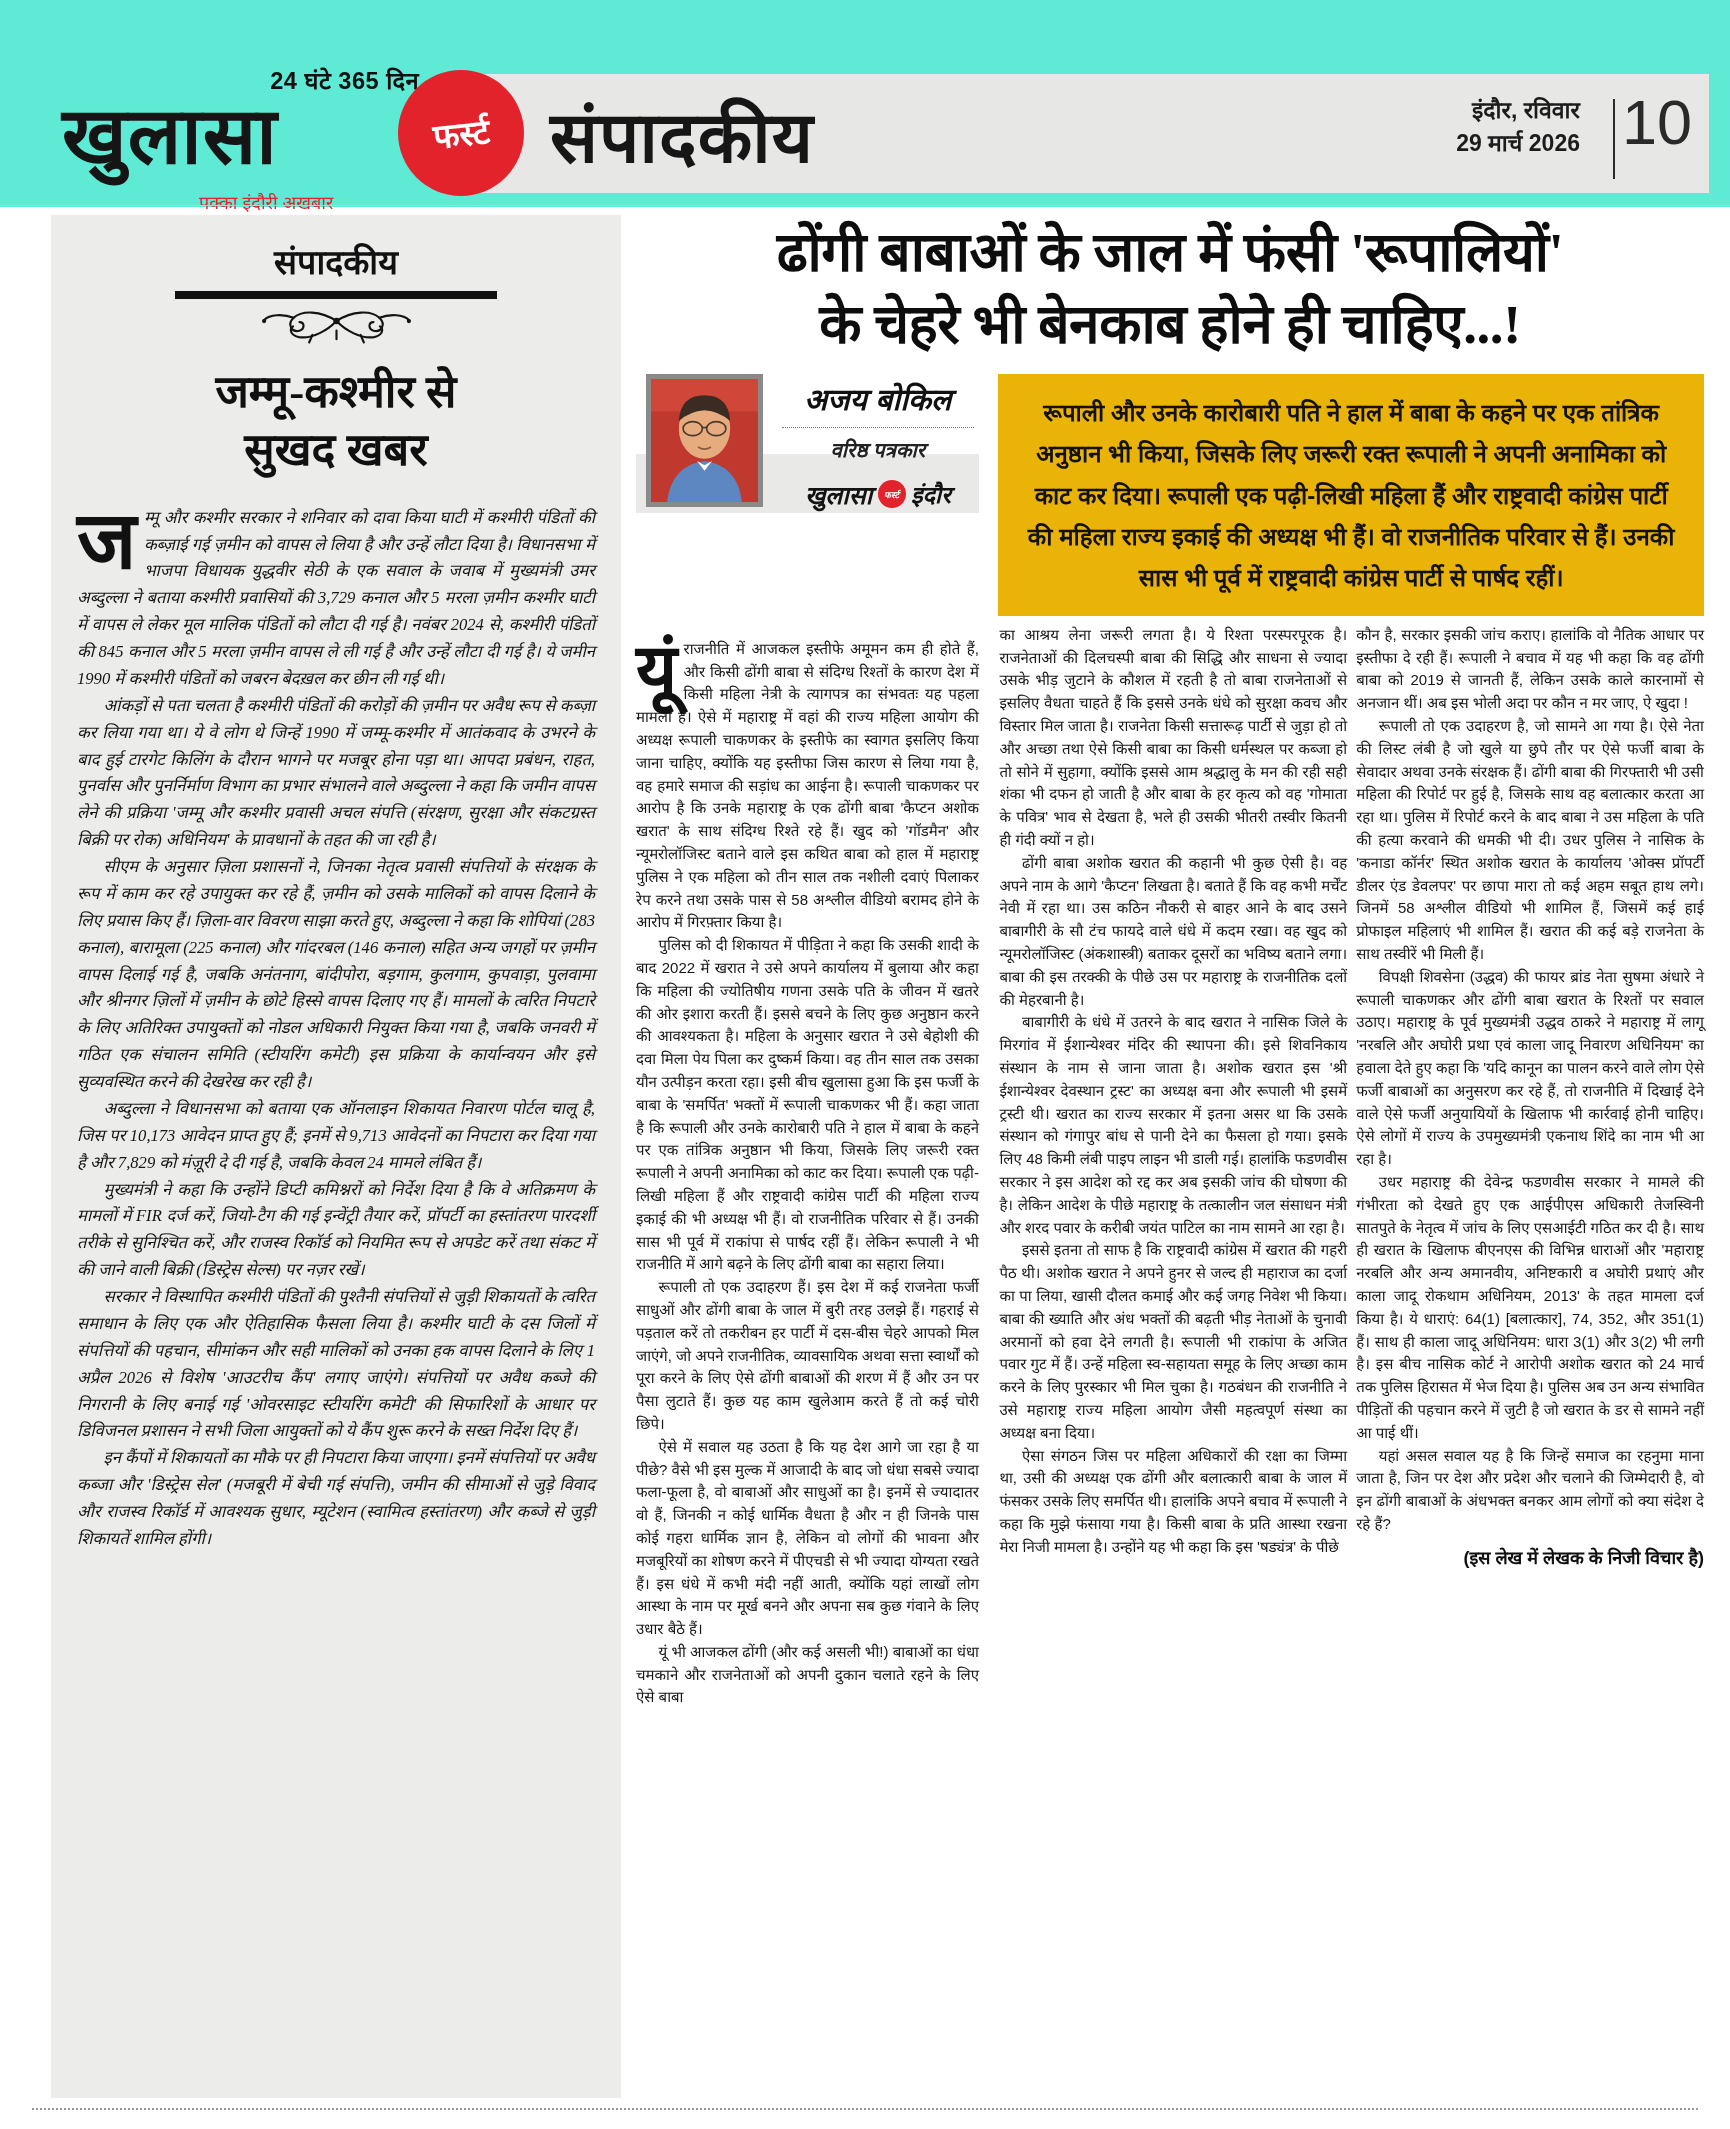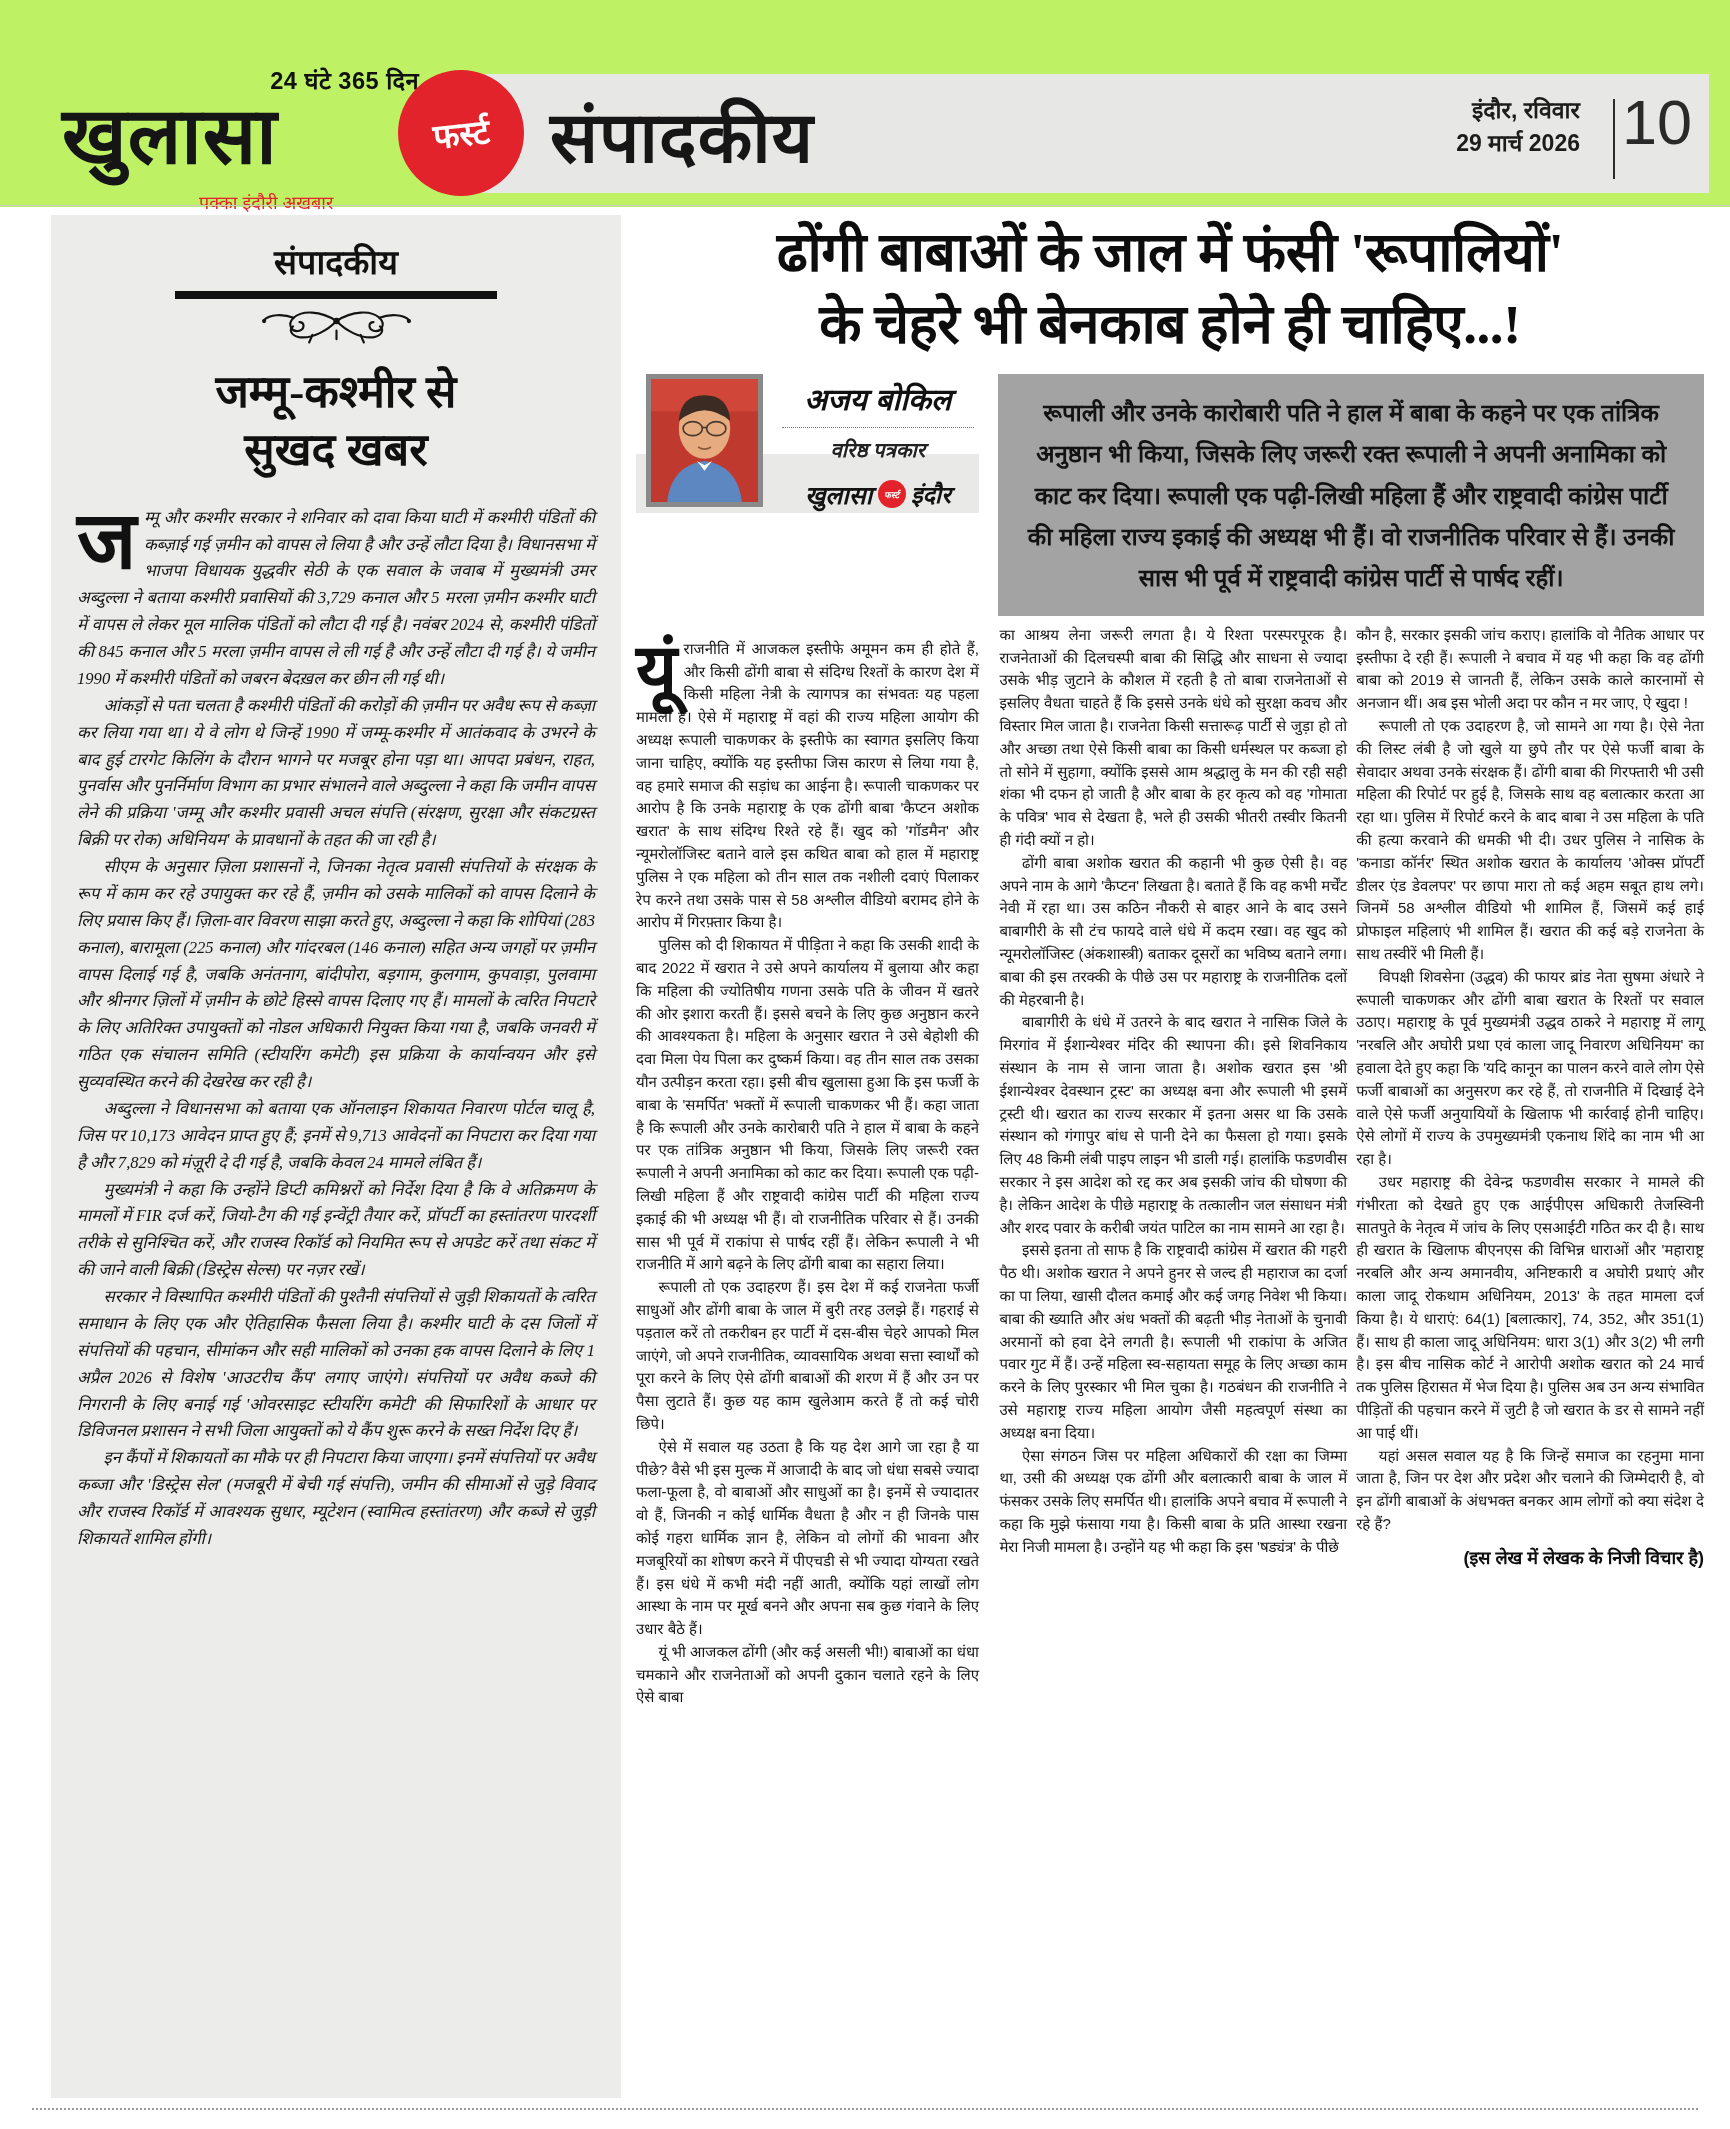--- a/index.html
+++ b/index.html
@@ -1,20 +1,20 @@
 <!DOCTYPE html>
 <html lang="hi" style="font-size:8.6px"><head>
 <meta charset="utf-8">
 <style>
   * { margin:0; padding:0; box-sizing:border-box; }
   body { background:#777; font-family:"Liberation Sans", sans-serif; }
   .page { position:relative; width:1730px; height:2129px; background:#ffffff; overflow:hidden; margin:0 auto; }
 
   
-  .header { position:absolute; left:0; top:0; width:1730px; height:207px; background:#bef264; }
+  .header { position:absolute; left:0; top:0; width:1730px; height:207px; background:#5eead4; }
   .header-rule { position:absolute; left:0; top:205px; width:1730px; height:1.1px; background:#c9c9c9; }
   .section-strip { position:absolute; left:472px; top:74px; width:1237px; height:119px; background:#e7e7e6; }
   .masthead { position:absolute; left:62px; top:64px; width:461px; }
   .tagline-top { text-align:right; font-weight:bold; font-size:23.6px; color:#111; width:357px; letter-spacing:0.5px; }
   .brand { font-size:79px; font-weight:900; color:#151515; line-height:1.05; letter-spacing:1.1px; font-family:"Liberation Serif", serif; }
   .tagline-bottom { margin-left:137px; margin-top:11px; font-weight:normal; font-size:18px; color:#e3232b; }
   .badge-circle { position:absolute; left:398px; top:70px; width:126px; height:126px; border-radius:50%; background:#e3232b; display:flex; align-items:center; justify-content:center; z-index:3; }
   .badge-circle span { color:#fff; font-weight:900; font-size:34px; transform:rotate(-6deg); font-family:"Liberation Serif", serif; }
   .section-title { position:absolute; left:550px; top:86px; font-size:71px; font-weight:900; color:#161616; letter-spacing:1.1px; }
   .dateline { position:absolute; right:150px; top:94px; text-align:right; font-weight:bold; font-size:23px; color:#1c1c1c; line-height:1.45; }
@@ -40,21 +40,21 @@
   .author-photo { width:117px; height:133px; border:5.4px solid #8a8a8a; background:#c23b2b; flex:0 0 auto; }
   .author-meta { flex:1; text-align:center; padding-top:4.3px;font-style:italic; }
   .author-name { font-size:30px; font-weight:900; color:#111; }
   .author-sep { border:none; border-top:1.1px dotted #777; margin:7.5px 5.4px; }
   .author-role { font-size:20.4px; font-weight:bold; color:#222; }
   .author-logo { margin-top:14px; display:flex; align-items:center; justify-content:center; gap:5.4px; }
   .author-logo .lg-brand { font-size:25px; font-weight:900; color:#131313; font-family:"Liberation Serif", serif; }
   .mini-badge { width:28px; height:28px; border-radius:50%; background:#e3232b; color:#fff; display:inline-flex; align-items:center; justify-content:center; font-size:9px; font-weight:bold; }
   .author-logo .lg-city { font-size:23.6px; font-weight:bold; color:#131313; }
 
-  .intro-box { flex:1; background:#a3a3a3; padding:18px 23.6px; min-height:241px; }
+  .intro-box { flex:1; background:#eab308; padding:18px 23.6px; min-height:241px; }
   .intro-box p { font-size:24px; font-weight:bold; color:#121212; text-align:center; line-height:1.72; }
 
   .body-row { display:flex; gap:20.4px; margin-top:7.5px; }
   .bcol { width:343px; flex:0 0 343px; }
   .right-wrap { flex:1; display:flex; flex-direction:column; gap:13px; }
   .two-cols { display:flex; gap:9px; }
   .two-cols .tcol { flex:1; }
   .article-text p { font-size:15px; line-height:1.52; color:#151515; text-align:justify; text-indent:1.5em; }
   .article-text p.has-drop { text-indent:0; }
   .article-text.no-first-indent p:first-child { text-indent:0; }

